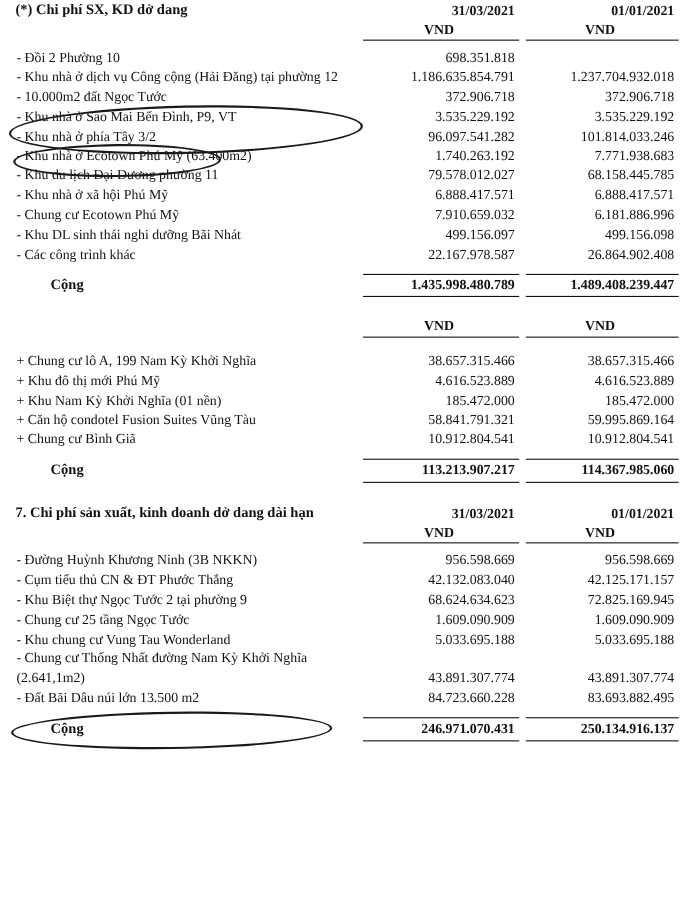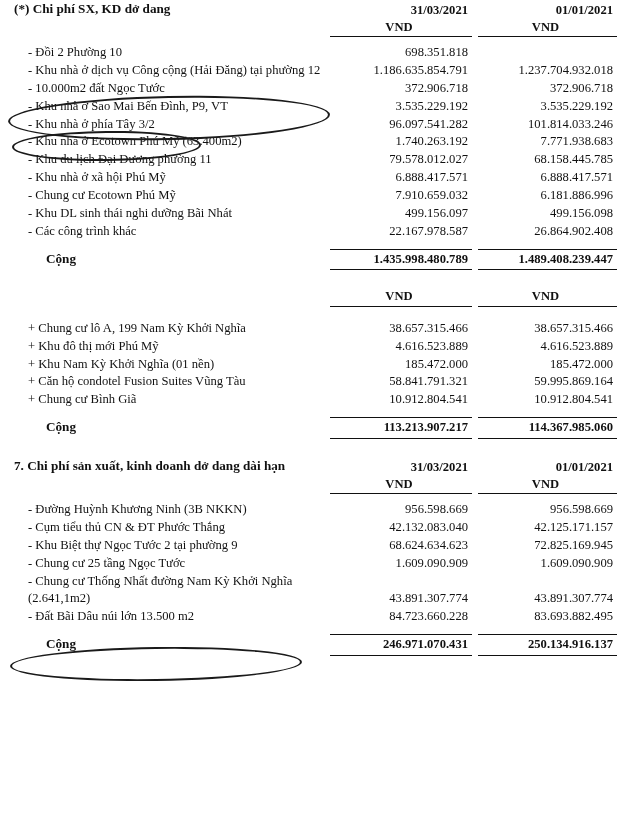--- a/index.html
+++ b/index.html
@@ -31,21 +31,21 @@
   col.c-label { width: 330px; }
   col.c-num1  { width: 148px; }
   col.c-num2  { width: 145px; }
 
   td, th {
     padding: 0;
     vertical-align: bottom;
     font-weight: normal;
   }
   .lbl {
-    padding-left: 28px;
+    padding-left: 15px;
     padding-right: 4px;
     line-height: 1.42;
     white-space: nowrap;
   }
   .lbl.sec {
     font-weight: bold;
     font-size: 13.2px;
     padding-left: 14px;
   }
   .lbl.secnum {
@@ -350,20 +350,25 @@
       <td class="lbl">- Khu Biệt thự Ngọc Tước 2 tại phường 9</td>
       <td class="num">68.624.634.623</td>
       <td class="num">72.825.169.945</td>
     </tr>
     <tr>
       <td class="lbl">- Chung cư 25 tầng Ngọc Tước</td>
       <td class="num">1.609.090.909</td>
       <td class="num">1.609.090.909</td>
     </tr>
     <tr>
+      <td class="lbl">- Khu chung cư Vung Tau Wonderland</td>
+      <td class="num">5.033.695.188</td>
+      <td class="num">5.033.695.188</td>
+    </tr>
+    <tr>
       <td class="lbl wrap">- Chung cư Thống Nhất đường Nam Kỳ Khởi Nghĩa (2.641,1m2)</td>
       <td class="num">43.891.307.774</td>
       <td class="num">43.891.307.774</td>
     </tr>
     <tr>
       <td class="lbl">- Đất Bãi Dâu núi lớn 13.500 m2</td>
       <td class="num">84.723.660.228</td>
       <td class="num">83.693.882.495</td>
     </tr>
 

